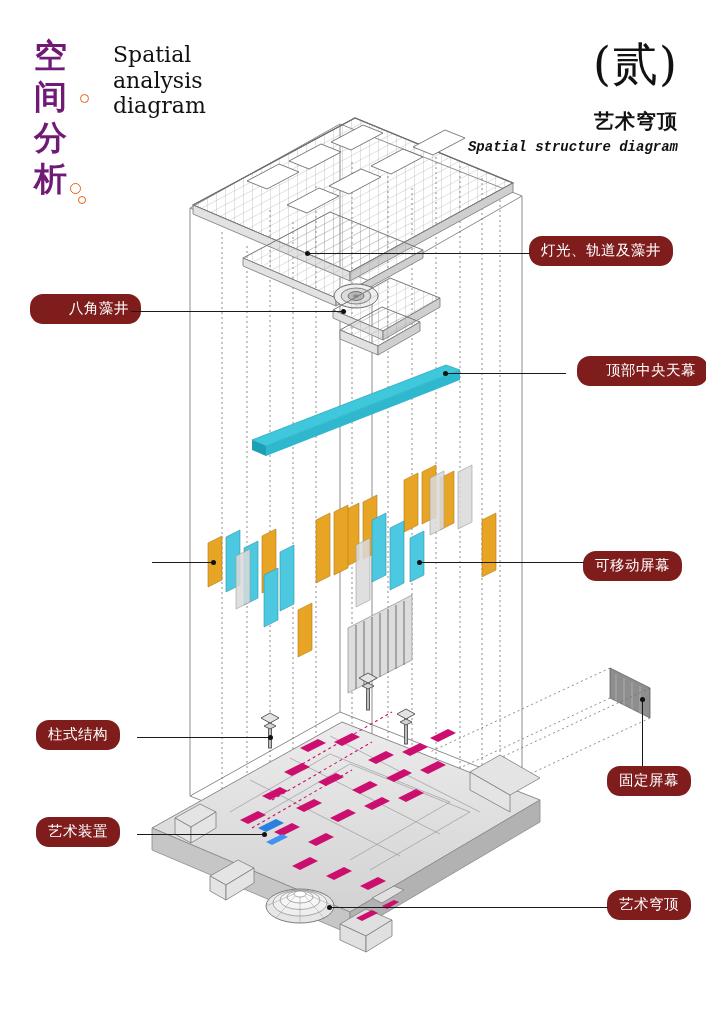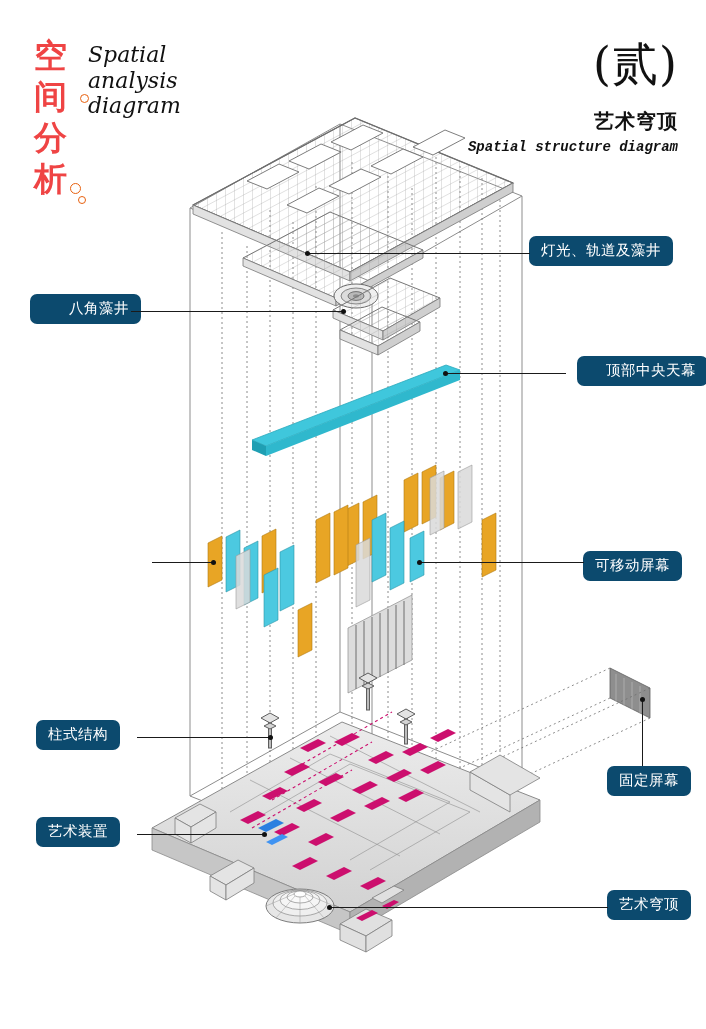--- a/index.html
+++ b/index.html
@@ -21,30 +21,29 @@
   
   .title-cn-main {
     position: absolute;
     left: 34px;
     top: 36px;
     width: 60px;
     font-family: "DejaVu Serif", serif;
     font-size: 33px;
     font-weight: 700;
     line-height: 1.24;
-    color: #ef4444;
+    color: #701a75;
     letter-spacing: 1px;
   }
   .title-en-main {
     position: absolute;
-    left: 88px;
+    left: 113px;
     top: 42px;
     width: 130px;
     font-family: "DejaVu Serif", serif;
-    font-style: italic;
     font-size: 22px;
     line-height: 1.16;
     color: #111;
   }
   .deco-circle {
     position: absolute;
     border: 1.6px solid #e8610f;
     border-radius: 50%;
   }
   .deco-1 { left: 80px; top: 94px; width: 7px; height: 7px; }
@@ -81,23 +80,23 @@
     font-weight: 700;
     font-size: 14px;
     line-height: 1.3;
     color: #111;
     text-align: right;
   }
 
   
   .callout {
     position: absolute;
-    background: #0c4a6e;
+    background: #7f1d1d;
     color: #ffffff;
-    border-radius: 7px;
+    border-radius: 13px;
     font-family: "DejaVu Sans", sans-serif;
     font-size: 14.5px;
     padding: 7px 12px 8px 12px;
     white-space: nowrap;
     letter-spacing: 0.5px;
     line-height: 1;
   }
   .leader {
     position: absolute;
     background: #1a1a1a;

